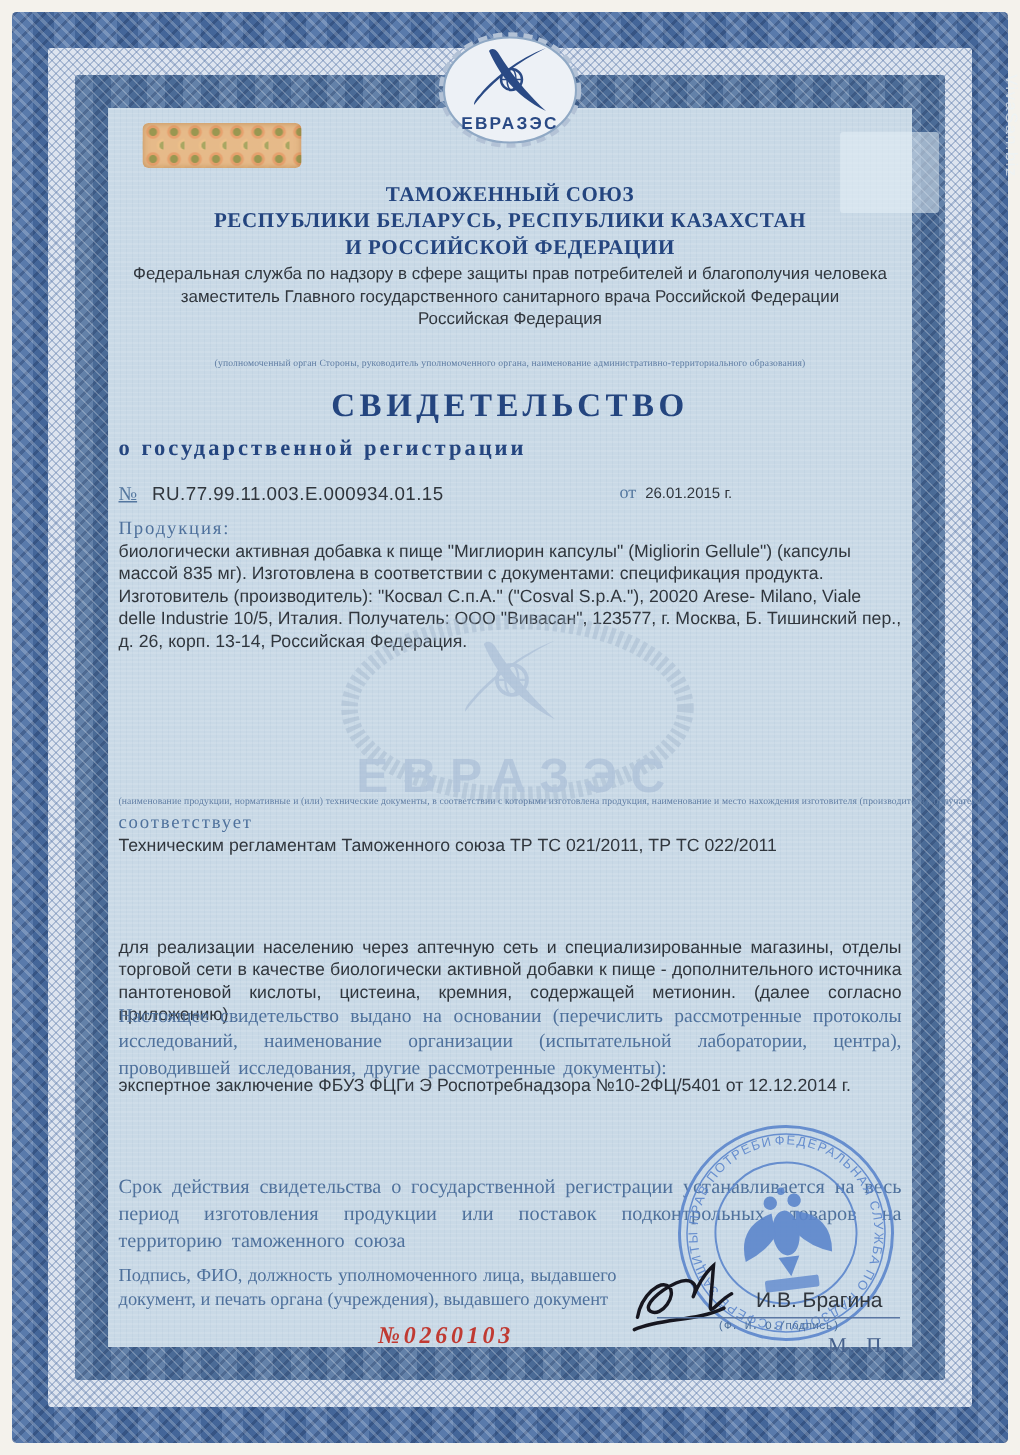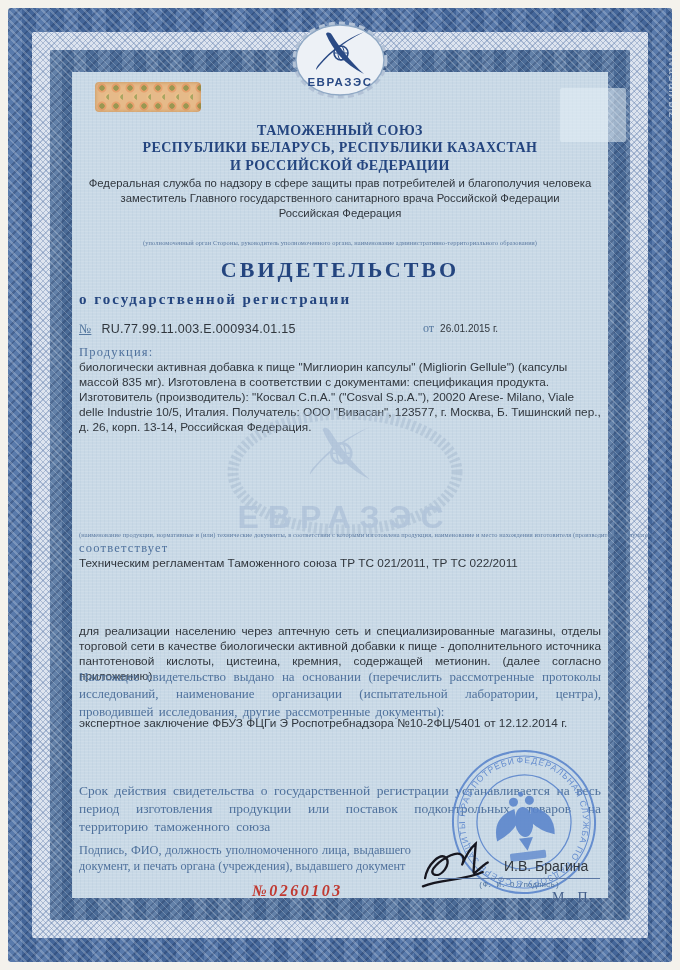--- a/index.html
+++ b/index.html
@@ -54,21 +54,21 @@
   .doc-title   { text-align:center; font-weight:bold; font-size:22px; letter-spacing:3px; }
   .doc-sub     { text-align:left; font-weight:bold; font-size:15px; letter-spacing:2px; }
   .label-tpl   { font-size:12.5px; letter-spacing:1.2px; }
   .body-sans   { font-size:11.8px; line-height:1.28; }
   .body-tpl    { font-size:13px; line-height:1.33; text-align:justify; }
   .just        { text-align:justify; }
 
   .num-row { display:flex; align-items:baseline; }
   .num-label  { font-size:13px; color:#54779f; text-decoration:underline; margin-right:10px; }
   .num-value  { font-size:12.5px; letter-spacing:.3px; }
-  .date-group { position:absolute; left:344px; top:0; display:flex; align-items:baseline; gap:6px; }
+  .date-group { position:absolute; left:334px; top:0; display:flex; align-items:baseline; gap:6px; }
   .date-label { font-size:12px; color:#54779f; }
   .date-value { font-size:10px; }
 
   
   .hologram {
     width:106px; height:30px; border-radius:4px; opacity:.92;
     background-color:#e9b882;
     background-image:
       radial-gradient(circle 3px at 7px 6px,  rgba(106,140,52,.65) 0 2.4px, transparent 3px),
       radial-gradient(circle 3px at 14px 15px, rgba(106,140,52,.55) 0 2.4px, transparent 3px),

